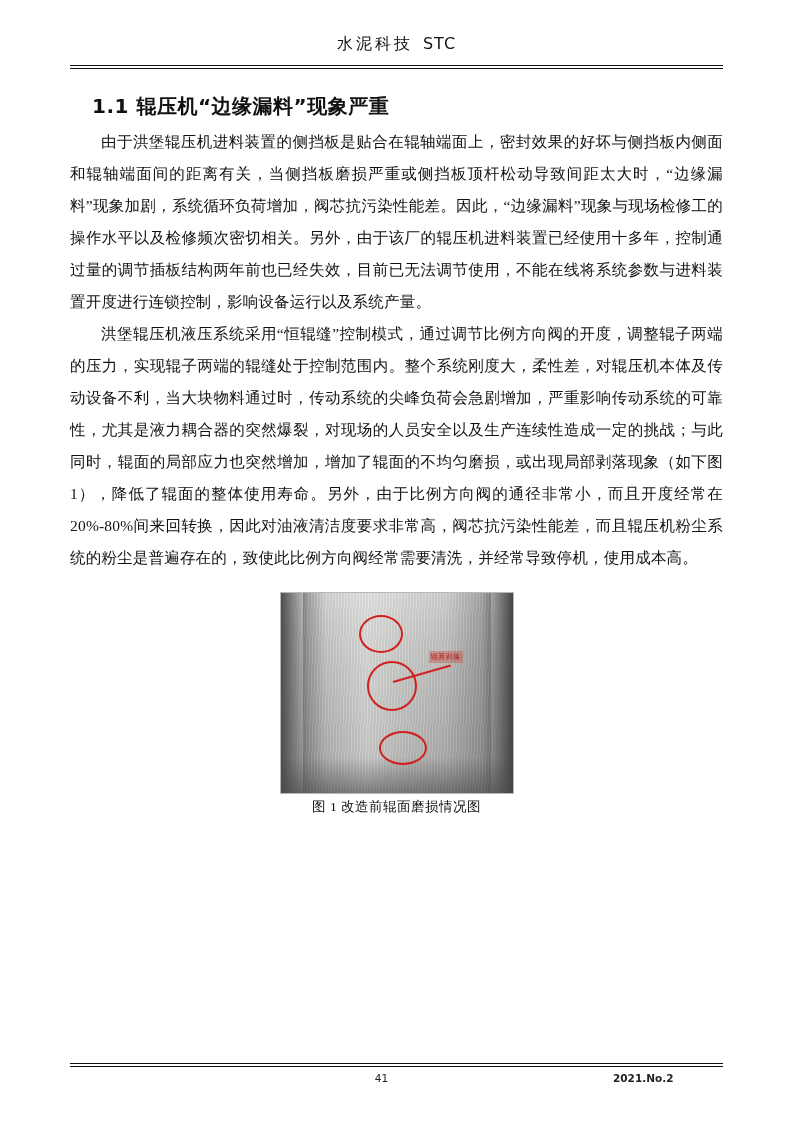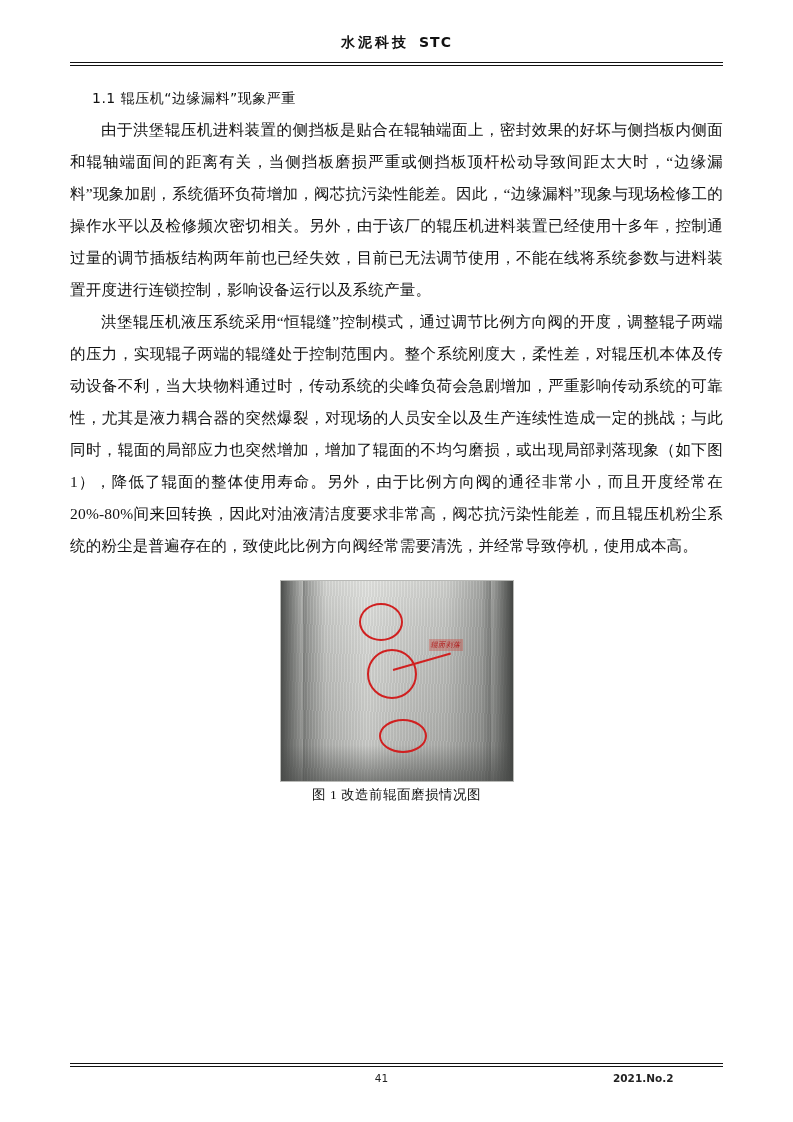--- a/index.html
+++ b/index.html
@@ -22,44 +22,44 @@
     left: 70px;
     right: 70px;
     top: 34px;
     bottom: 30px;
   }
 
   
   .header {
     text-align: center;
     font-family: "DejaVu Sans", "Liberation Sans", sans-serif;
-    font-weight: bold;
-    font-size: 14px;
+    font-weight: normal;
+    font-size: 16px;
     letter-spacing: 2px;
     color: #111;
     padding-bottom: 8px;
   }
   .header .zh { letter-spacing: 3px; }
   .header .en { letter-spacing: 1px; margin-left: 10px; }
   .rule-top {
     border-bottom: 1.6px solid #111;
     margin-top: 2px;
   }
   .rule-top-thin {
     border-bottom: 0.8px solid #111;
     margin-top: 2px;
   }
 
   
   .content { padding-top: 14px; }
 
   h2.section {
     font-family: "DejaVu Sans", "Liberation Sans", sans-serif;
-    font-size: 14px;
-    font-weight: normal;
+    font-size: 20px;
+    font-weight: bold;
     margin: 10px 0 6px 0;
     letter-spacing: 0.5px;
     text-indent: 22px;
   }
   p.para {
     font-size: 15.5px;
     line-height: 32px;
     margin: 0 0 0 0;
     text-align: justify;
     text-justify: inter-ideograph;
@@ -132,21 +132,20 @@
   .annot-line-1 { left: 112px; top: 88px; width: 60px; transform: rotate(-16deg); }
   .annot-label {
     position: absolute;
     left: 148px; top: 58px;
     color: #b01818;
     font-size: 7px;
     font-family: "DejaVu Sans", "Liberation Sans", sans-serif;
     background: rgba(200,60,50,0.35);
     padding: 1px 2px;
     letter-spacing: 0.5px;
-    font-style: italic;
   }
   .fig-caption {
     font-size: 13.5px;
     margin-top: 0;
     letter-spacing: 0.5px;
     font-family: "Liberation Serif", "DejaVu Serif", serif;
   }
 
   
   .footer {

